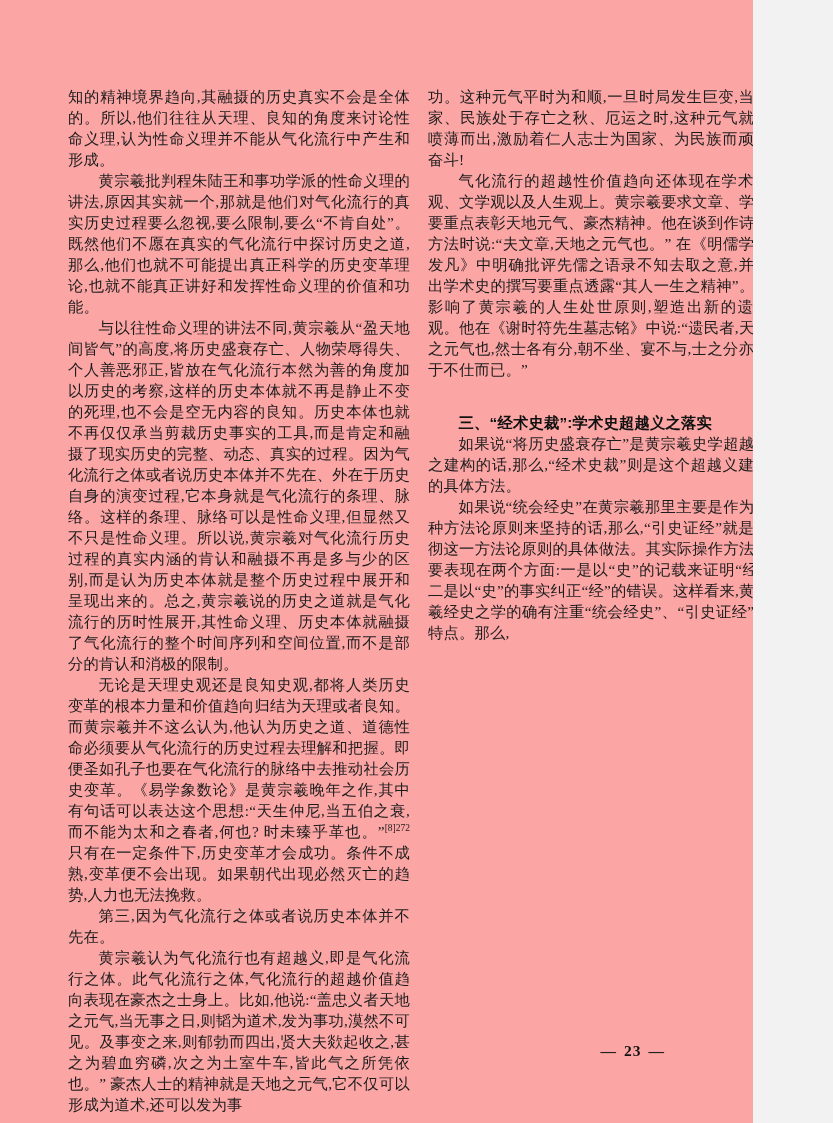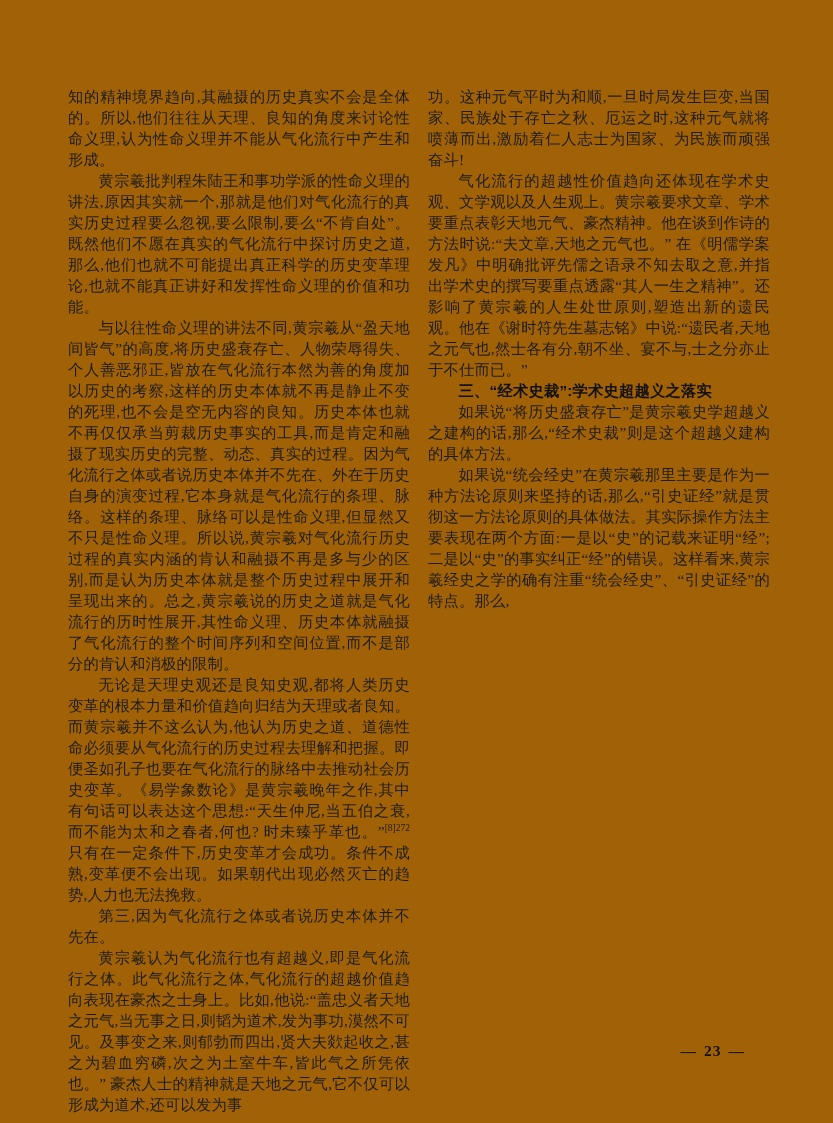--- a/index.html
+++ b/index.html
@@ -3,23 +3,23 @@
 <meta charset="utf-8">
 <style>
   * { margin: 0; padding: 0; box-sizing: border-box; }
   html, body {
     width: 833px;
     background: #f2f2f2;
     font-family: "Liberation Serif", "DejaVu Serif", serif;
   }
   .page {
     position: relative;
-    width: 833px;
+    width: 753px;
     height: 1123px;
-    background: #a16207;
+    background: #fca5a5;
     color: #1c1c1c;
     overflow: hidden;
   }
   .text-area {
     position: absolute;
     top: 86px;
     left: 68px;
     width: 702px;
     display: flex;
     gap: 18px;
@@ -32,20 +32,21 @@
     text-justify: inter-ideograph;
     letter-spacing: 0.2px;
   }
   .para { text-indent: 2em; }
   .para.cont { text-indent: 0; }
   .section-heading {
     text-indent: 2em;
     font-family: "Liberation Sans", "DejaVu Sans", sans-serif;
     font-weight: bold;
     color: #111;
+    margin-top: 32px;
   }
   sup.cite {
     font-size: 9.5px;
     line-height: 0;
     vertical-align: super;
     letter-spacing: 0;
   }
   .footer {
     position: absolute;
     top: 1042px;

